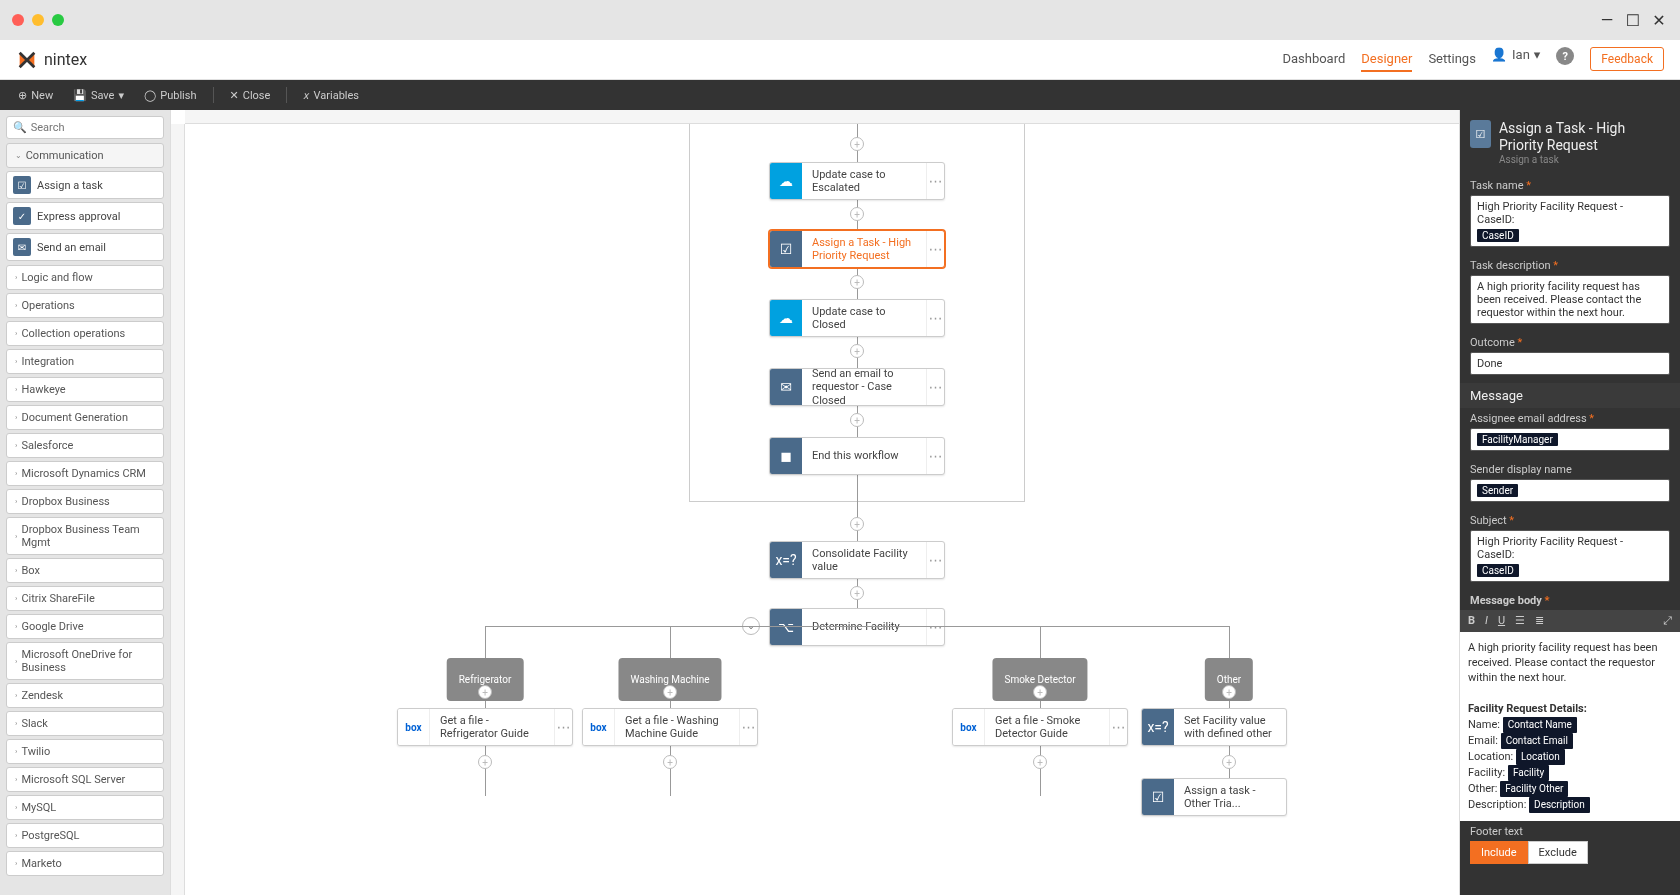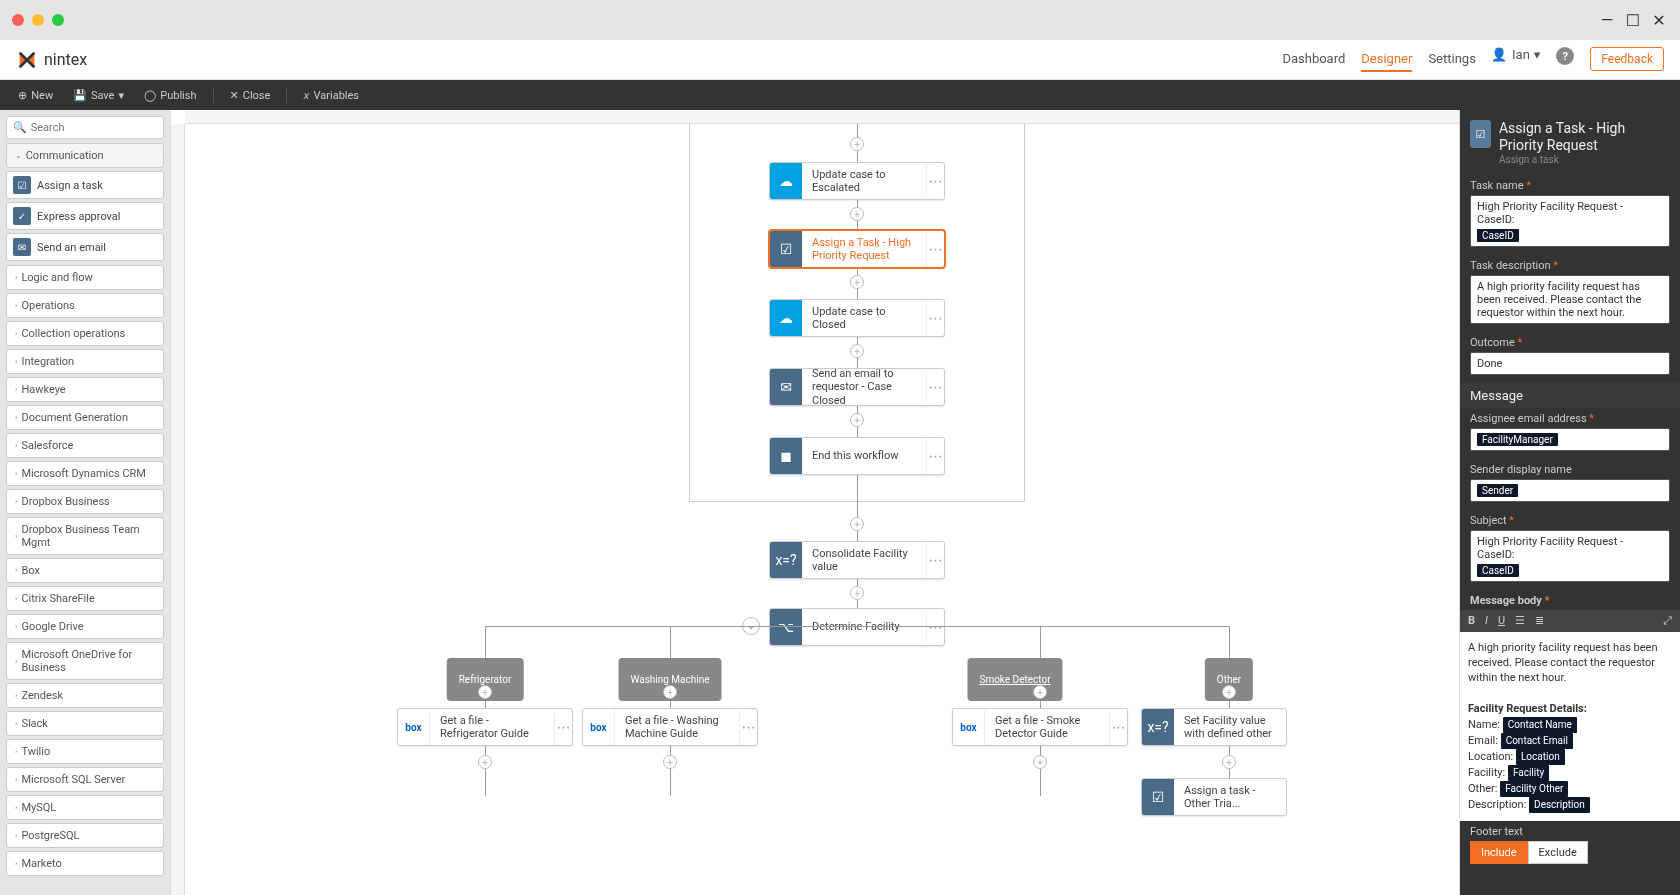--- a/index.html
+++ b/index.html
@@ -323,21 +323,21 @@
 
         <div class="connector conn-h" style="left:300px;top:502px;width:744px;"></div>
 
         <div class="connector conn-v" style="left:300px;top:502px;height:170px;"></div>
         <div class="connector conn-v" style="left:485px;top:502px;height:170px;"></div>
         <div class="connector conn-v" style="left:855px;top:502px;height:170px;"></div>
         <div class="connector conn-v" style="left:1044px;top:502px;height:170px;"></div>
 
         <div class="branch-label" style="left:300px;top:534px;">Refrigerator</div>
         <div class="branch-label" style="left:485px;top:534px;">Washing Machine</div>
-        <div class="branch-label" style="left:830px;top:534px;text-decoration:underline;">Smoke Detector</div>
+        <div class="branch-label" style="left:855px;top:534px;">Smoke Detector</div>
         <div class="branch-label" style="left:1044px;top:534px;">Other</div>
 
         <div class="add-dot" style="left:300px;top:568px;">+</div>
         <div class="add-dot" style="left:485px;top:568px;">+</div>
         <div class="add-dot" style="left:855px;top:568px;">+</div>
         <div class="add-dot" style="left:1044px;top:568px;">+</div>
 
         <div class="node" style="left:212px;top:584px;width:176px;">
             <div class="node-icon ni-box">box</div>
             <div class="node-label">Get a file - Refrigerator Guide</div>

